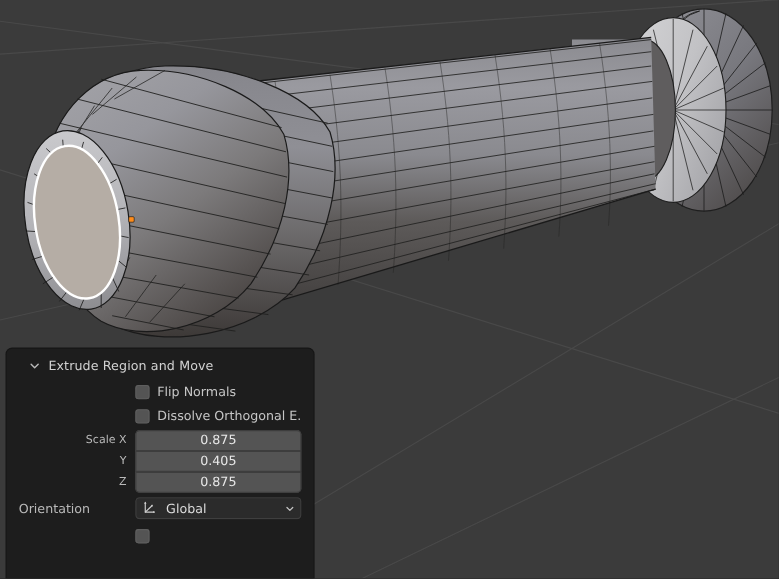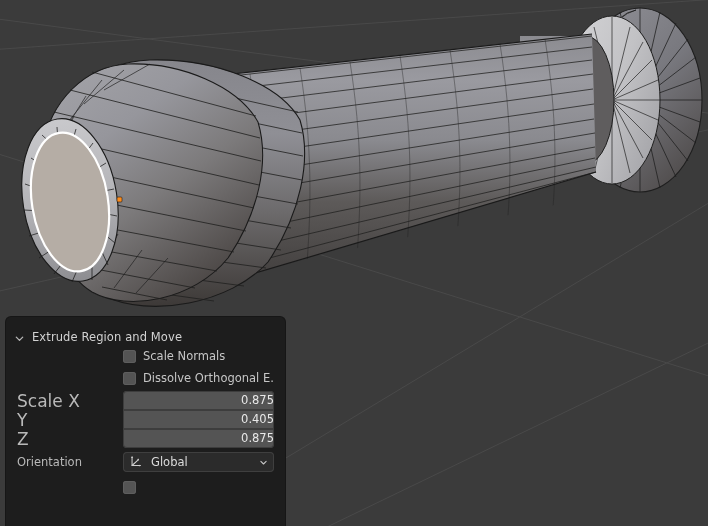--- a/index.html
+++ b/index.html
@@ -36,24 +36,24 @@
     width: 279px;
     height: 209px;
     background: #1d1d1d;
     border-radius: 5px 5px 0 0;
     box-shadow: 0 0 0 1px #161616;
     overflow: hidden;
     box-sizing: border-box;
   }
   .panel-header {
     display: flex;
-    align-items: flex-end;
+    align-items: center;
     gap: 7px;
     height: 24px;
-    padding: 0 8px;
+    padding: 0 20px;
     margin-top: 3px;
   }
   .panel-header .chev {
     width: 11px; height: 11px;
     flex: none;
     display: block;
   }
   .panel-title {
     color: #d2d2d2;
     font-size: 11.5px;
@@ -110,34 +110,35 @@
     margin-bottom: 4px;
   }
   .num-row {
     display: flex;
     align-items: center;
     height: 19px;
   }
   .num-row .label-col {
     width: 106px;
     flex: none;
+    text-align: right;
     padding-right: 8px;
     box-sizing: border-box;
     color: #b9b9b9;
-    font-size: 17px;
+    font-size: 10px;
     white-space: nowrap;
   }
   .num-field {
     flex: 1 1 auto;
     height: 19px;
     line-height: 19px;
     background: #545454;
     color: #e8e8e8;
     font-size: 11.5px;
-    text-align: right;
+    text-align: center;
     box-shadow: inset 0 0 0 1px #3d3d3d;
     min-width: 0;
   }
   .num-row:first-child .num-field { border-radius: 4px 4px 0 0; }
   .num-row:last-child  .num-field { border-radius: 0 0 4px 4px; }
 
   
   .dropdown {
     flex: 1 1 auto;
     height: 20px;
@@ -393,21 +394,21 @@
       </svg>
       <span class="panel-title">Extrude Region and Move</span>
     </div>
 
     <div class="panel-body">
 
       <div class="row">
         <div class="label-col"></div>
         <div class="field-col">
           <span class="cbox"></span>
-          <span class="cbox-label">Scale Normals</span>
+          <span class="cbox-label">Flip Normals</span>
         </div>
       </div>
 
       <div class="row">
         <div class="label-col"></div>
         <div class="field-col">
           <span class="cbox"></span>
           <span class="cbox-label">Dissolve Orthogonal E...</span>
         </div>
       </div>

